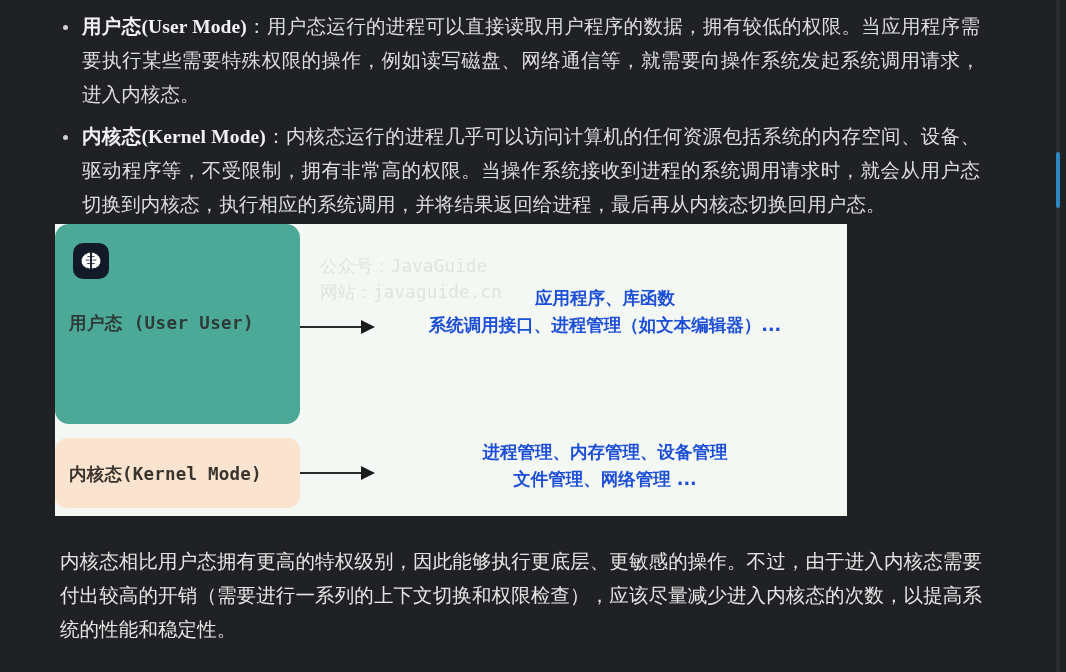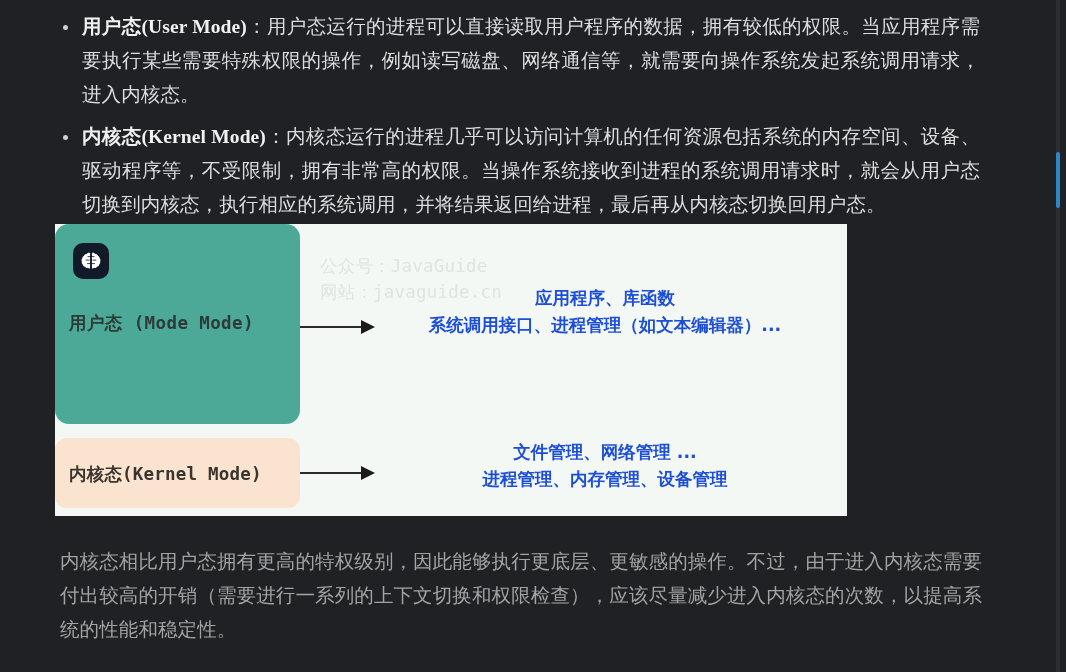--- a/index.html
+++ b/index.html
@@ -60,21 +60,21 @@
     color: #f0f1f2;
   }
 
   .tail-para {
     position: absolute;
     left: 60px;
     top: 545px;
     width: 922px;
     font-size: 19.5px;
     line-height: 34px;
-    color: #a3a3a3;
+    color: #e5e5e5;
     text-align: justify;
     letter-spacing: 0.1px;
   }
 
   
   .figure {
     position: absolute;
     left: 55px;
     top: 224px;
     width: 792px;
@@ -232,21 +232,21 @@
             <path d="M11.3 3.2c-1.5-.6-3.2-.1-4 1.2-1.4-.2-2.7.7-3 2.1-1.2.4-2 1.6-1.8 2.9-.9.8-1.1 2.2-.4 3.2-.5 1.1-.1 2.5.9 3.2.1 1.3 1.2 2.3 2.5 2.4.6 1.1 1.9 1.7 3.1 1.3.6.7 1.6 1 2.4.6V3.6c-.2-.2-.4-.3-.7-.4z"></path>
             <path d="M12.7 3.2c1.5-.6 3.2-.1 4 1.2 1.4-.2 2.7.7 3 2.1 1.2.4 2 1.6 1.8 2.9.9.8 1.1 2.2.4 3.2.5 1.1.1 2.5-.9 3.2-.1 1.3-1.2 2.3-2.5 2.4-.6 1.1-1.9 1.7-3.1 1.3-.6.7-1.6 1-2.4.6V3.6c.2-.2.4-.3.7-.4z"></path>
           </g>
           <g stroke="#121a29" stroke-width="0.9" fill="none" stroke-linecap="round">
             <path d="M12 4.2v15.4"></path>
             <path d="M8.6 7.2h2.2M6.6 11h3.4M8.2 14.8h2.6"></path>
             <path d="M15.4 7.2h-2.2M17.4 11h-3.4M15.8 14.8h-2.6"></path>
           </g>
         </svg>
       </div>
-      <div class="box-label">用户态 (Mode Mode)</div>
+      <div class="box-label">用户态 (User User)</div>
     </div>
 
     <div class="box box-kernel">
       <div class="box-label">内核态(Kernel Mode)</div>
     </div>
 
     <div class="arrow arrow-user">
       <div class="shaft"></div>
       <div class="head"></div>
     </div>
@@ -255,22 +255,22 @@
       <div class="shaft"></div>
       <div class="head"></div>
     </div>
 
     <div class="fig-text fig-text-user">
       <div>应用程序、库函数</div>
       <div>系统调用接口、进程管理（如文本编辑器）...</div>
     </div>
 
     <div class="fig-text fig-text-kernel">
+      <div>进程管理、内存管理、设备管理</div>
       <div>文件管理、网络管理 ...</div>
-      <div>进程管理、内存管理、设备管理</div>
     </div>
 
     <div class="watermark">
       <div>公众号：JavaGuide</div>
       <div>网站：javaguide.cn</div>
     </div>
 
   </div>
 
   <div class="tail-para">内核态相比用户态拥有更高的特权级别，因此能够执行更底层、更敏感的操作。不过，由于进入内核态需要付出较高的开销（需要进行一系列的上下文切换和权限检查），应该尽量减少进入内核态的次数，以提高系统的性能和稳定性。</div>

